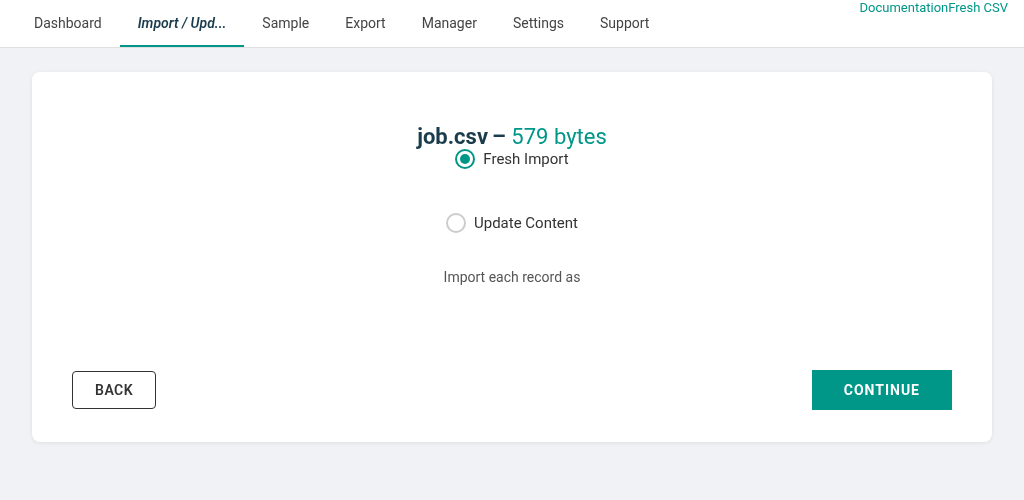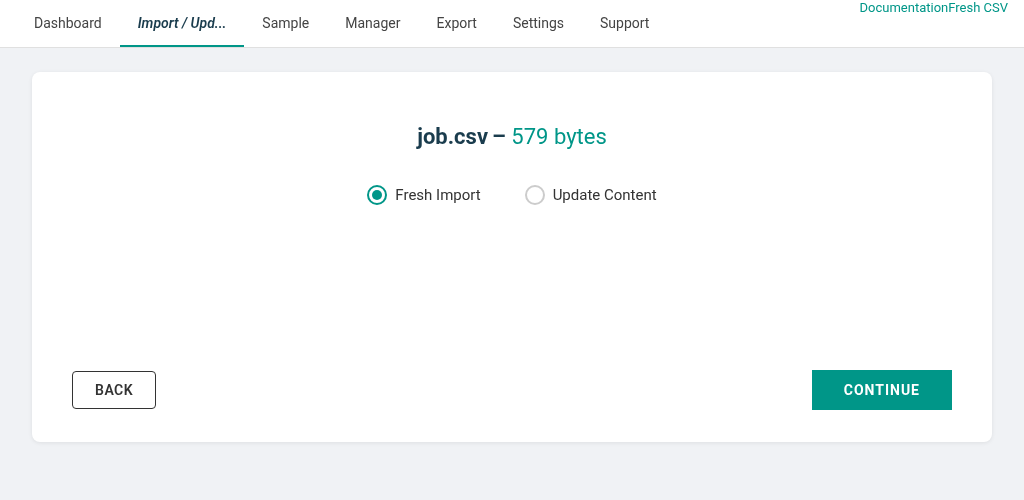--- a/index.html
+++ b/index.html
@@ -81,21 +81,20 @@
       padding: 40px 40px 32px 40px;
       display: flex;
       flex-direction: column;
       position: relative;
       box-shadow: 0 1px 4px rgba(0,0,0,0.08);
     }
 
     
     .file-info {
       text-align: center;
-      margin-bottom: 36px;
       margin-top: 12px;
     }
 
     .file-name {
       font-size: 22px;
       font-weight: 700;
       color: #1a3c4d;
       display: inline;
     }
 
@@ -105,20 +104,21 @@
       display: inline;
     }
 
     
     .radio-group {
       display: flex;
       align-items: center;
       justify-content: center;
       gap: 44px;
       margin-bottom: 36px;
+      flex-direction: column;
     }
 
     .radio-option {
       display: flex;
       align-items: center;
       gap: 8px;
       cursor: pointer;
       font-size: 15px;
       color: #333;
     }
@@ -223,22 +223,22 @@
     }
   </style>
 </head>
 <body>
 
 <nav class="navbar">
   <div class="nav-tabs">
     <div class="nav-tab">Dashboard</div>
     <div class="nav-tab active">Import / Upd...</div>
     <div class="nav-tab">Sample</div>
+    <div class="nav-tab">Export</div>
     <div class="nav-tab">Manager</div>
-    <div class="nav-tab">Export</div>
     <div class="nav-tab">Settings</div>
     <div class="nav-tab">Support</div>
   </div>
   <div class="nav-links">
     <a class="nav-link">Documentation</a>
     <a class="nav-link">Fresh CSV</a>
   </div>
 </nav>
 
 <div class="main-content">
@@ -255,20 +255,21 @@
         <div class="radio-circle selected"></div>
         <span>Fresh Import</span>
       </label>
       <label class="radio-option">
         <div class="radio-circle"></div>
         <span>Update Content</span>
       </label>
     </div>
 
     <div class="record-section">
+      <div class="record-label">Import each record as</div>
     </div>
 
     <div class="card-footer">
       <button class="btn-back">BACK</button>
       <button class="btn-continue">CONTINUE</button>
     </div>
 
   </div>
 </div>
 

